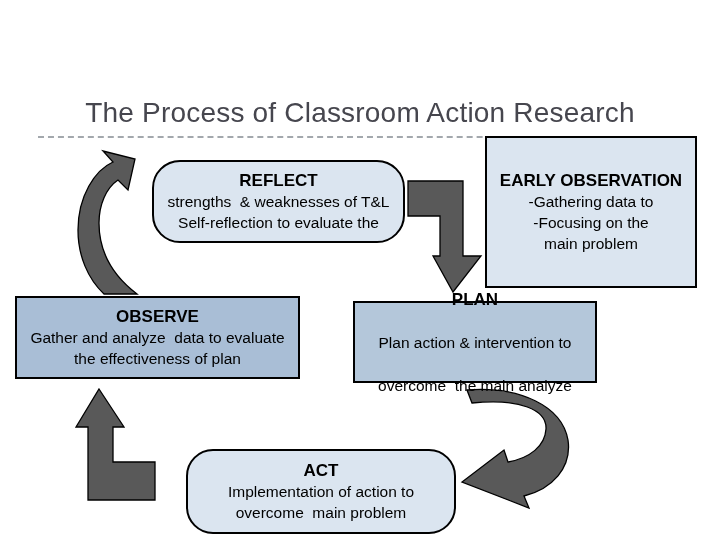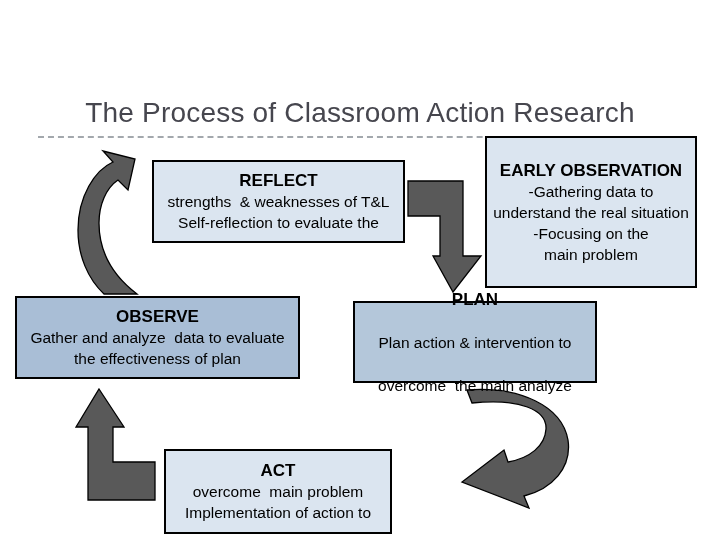--- a/index.html
+++ b/index.html
@@ -29,25 +29,25 @@
     position:absolute;box-sizing:border-box;z-index:3;
     border:2px solid var(--box-border,#000);
     display:flex;flex-direction:column;justify-content:center;align-items:center;
     text-align:center;color:#000;
   }
   .box-light{background:var(--light-box-fill,#dbe5f0);}
   .box-observe{background:var(--observe-box-fill,#a9bed6);text-align:right;}
   .box-plan{background:var(--plan-box-fill,#b4c7da);gap:22px;}
   .box-heading{font-size:17px;font-weight:700;line-height:21px;white-space:pre;}
   .box-line{font-size:15.5px;font-weight:400;line-height:21px;white-space:pre;}
-  .box-reflect{left:152px;top:112px;width:253px;height:83px;}
+  .box-reflect{left:152px;top:112px;width:253px;height:83px;border-radius:28px;}
   .box-early{left:485px;top:88px;width:212px;height:152px;}
   .box-observe-pos{left:15px;top:248px;width:285px;height:83px;}
   .box-plan-pos{left:353px;top:253px;width:244px;height:82px;}
-  .box-act{left:164px;top:401px;width:228px;height:85px;}
+  .box-act{left:186px;top:401px;width:270px;height:85px;border-radius:27px;}
   .footer-triangle{position:absolute;left:28px;top:506px;width:0;height:0;z-index:2;
     border-top:8px solid transparent;border-bottom:8px solid transparent;
     border-left:14px solid var(--footer-bullet-fill,#8ba6c3);
   }
 </style>
 </head>
 <body>
 
 <div class="slide">
 
@@ -65,38 +65,37 @@
 
   <div class="box box-light box-reflect">
     <div class="box-heading">REFLECT</div>
     <div class="box-line">strengths  &amp; weaknesses of T&amp;L</div>
     <div class="box-line">Self-reflection to evaluate the</div>
   </div>
 
   <div class="box box-light box-early">
     <div class="box-heading">EARLY OBSERVATION</div>
     <div class="box-line">-Gathering data to</div>
-    <div class="box-line">understand the real situation</div>
     <div class="box-line">-Focusing on the</div>
     <div class="box-line">main problem</div>
   </div>
 
   <div class="box box-observe box-observe-pos">
     <div class="box-heading">OBSERVE</div>
     <div class="box-line">Gather and analyze  data to evaluate</div>
     <div class="box-line">the effectiveness of plan</div>
   </div>
 
   <div class="box box-plan box-plan-pos">
     <div class="box-heading">PLAN</div>
     <div class="box-line">Plan action &amp; intervention to</div>
     <div class="box-line">overcome  the main analyze</div>
   </div>
 
   <div class="box box-light box-act">
     <div class="box-heading">ACT</div>
+    <div class="box-line">Implementation of action to</div>
     <div class="box-line">overcome  main problem</div>
-    <div class="box-line">Implementation of action to</div>
   </div>
 
   <div class="footer-triangle"></div>
 
 </div>
 
 </body></html>

